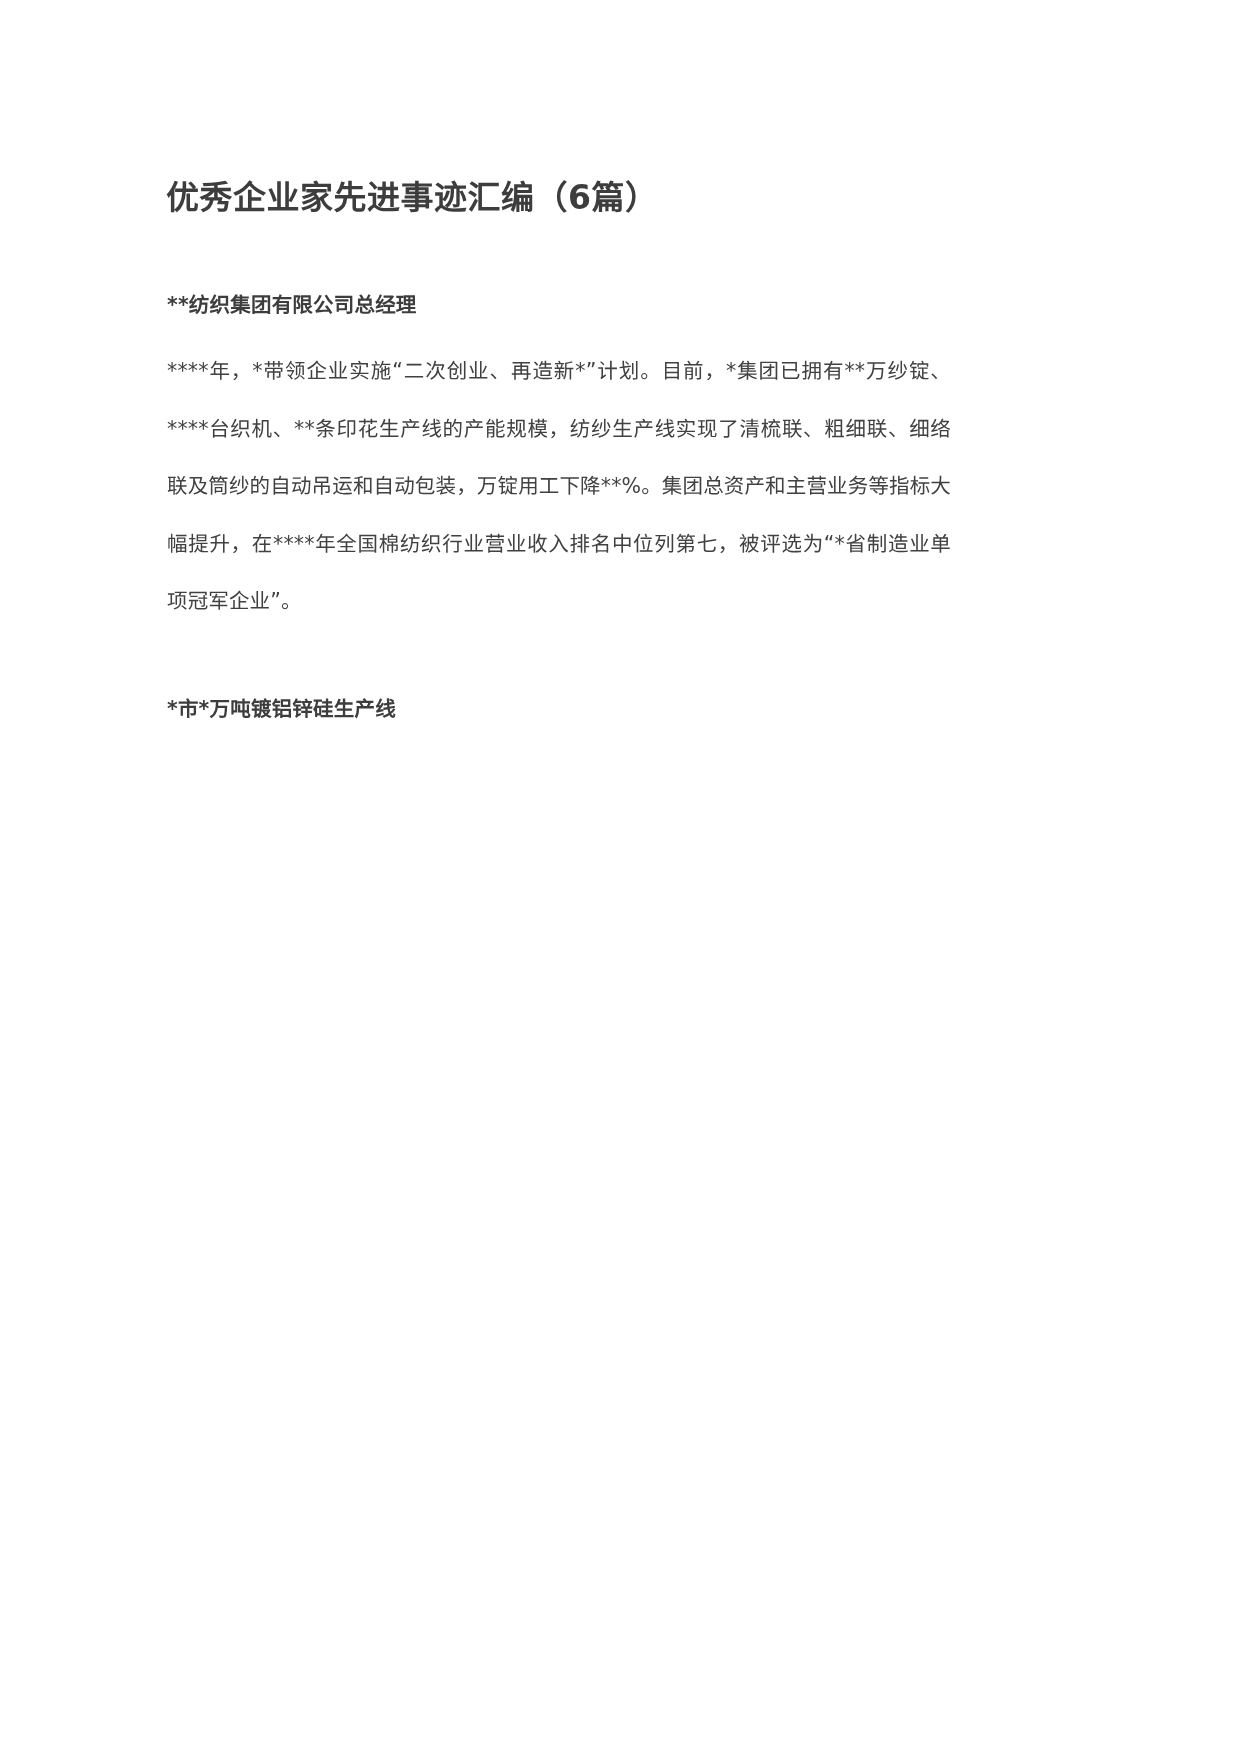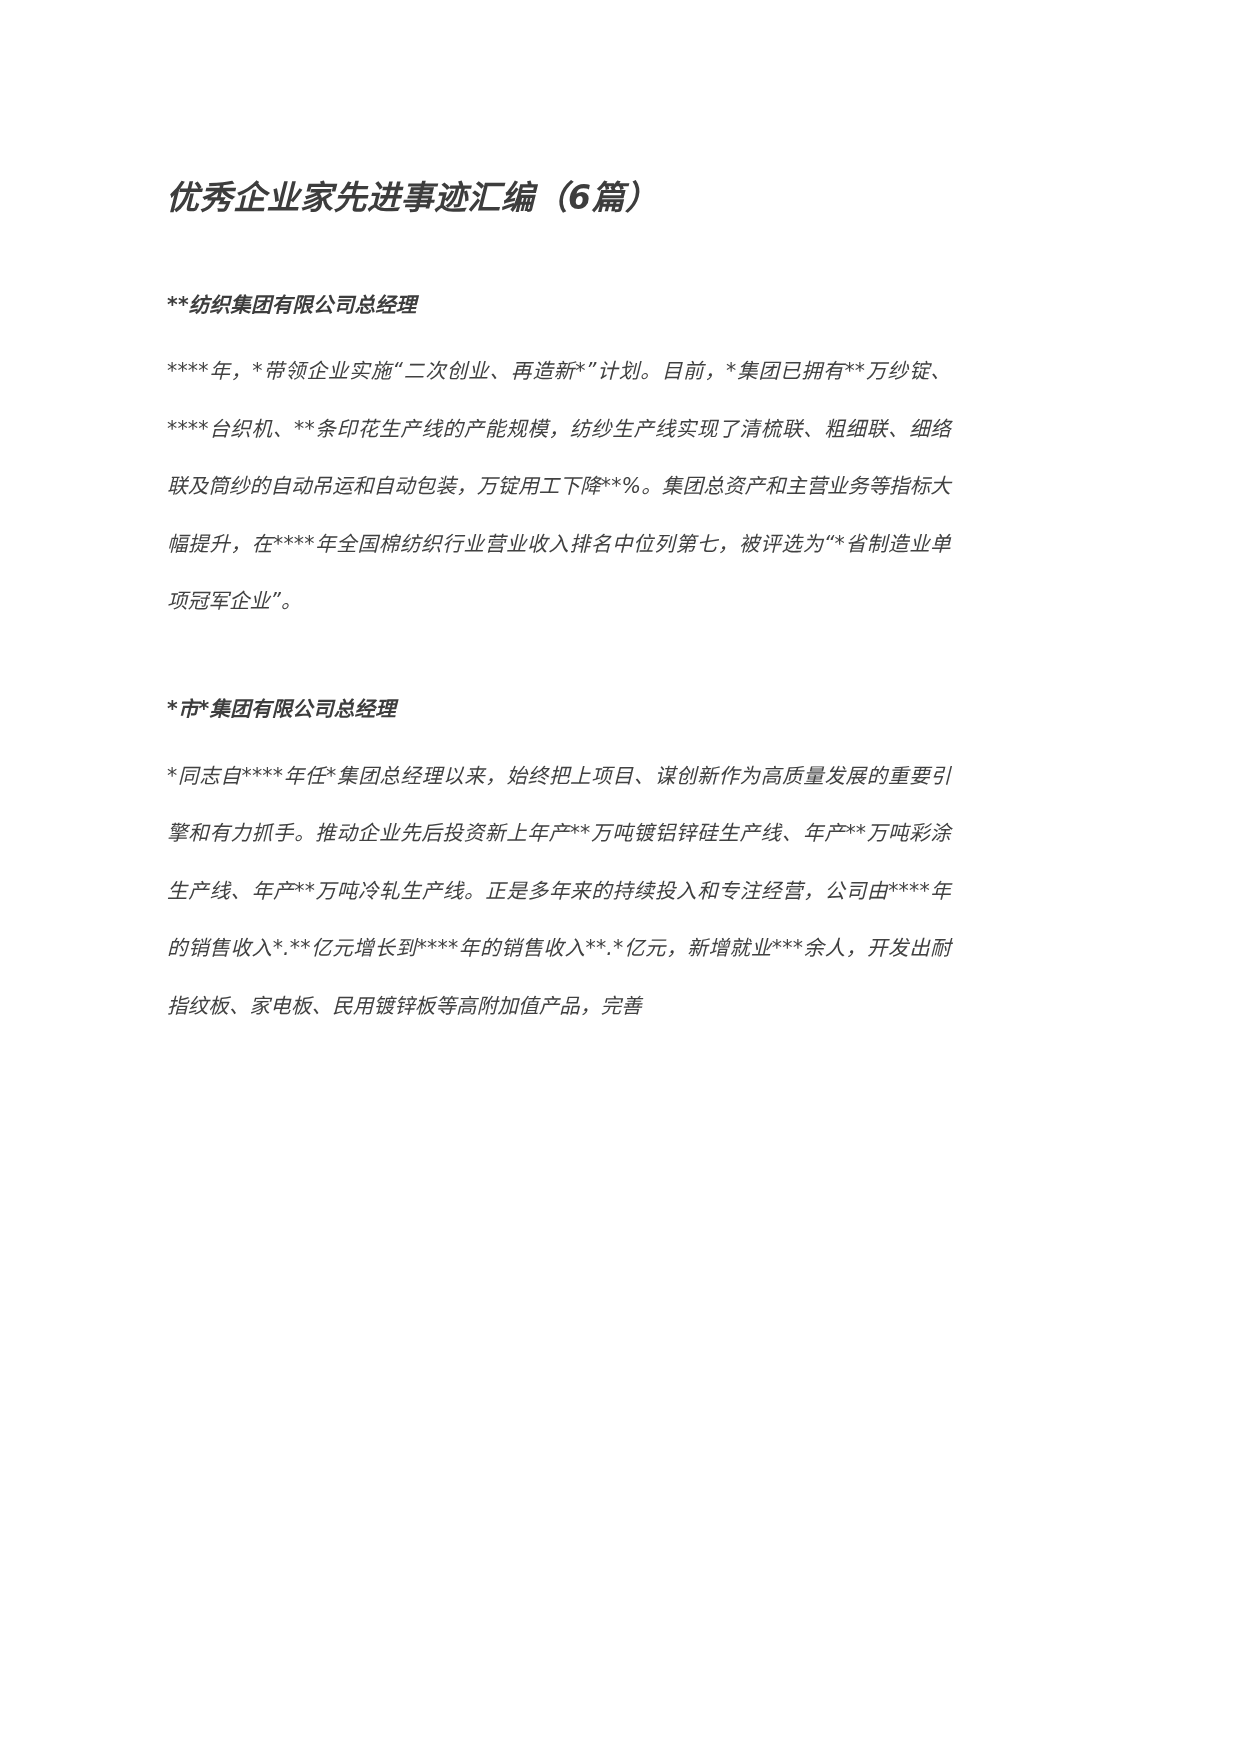--- a/index.html
+++ b/index.html
@@ -19,21 +19,20 @@
     margin: 0 auto;
     background: #ffffff;
     overflow: hidden;
     box-sizing: border-box;
   }
   .content {
     position: absolute;
     left: 166px;
     top: 0;
     width: 786px;
-    font-style: italic;
   }
   .doc-title {
     font-size: 33px;
     font-weight: 700;
     color: #3d3d3d;
     letter-spacing: 0.5px;
     line-height: 1.35;
     margin: 0;
     padding-top: 176px;
     text-align: left;
@@ -76,20 +75,17 @@
   <div class="content">
 
     <h1 class="doc-title">优秀企业家先进事迹汇编（6篇）</h1>
 
     <h2 class="section-heading heading-1">**纺织集团有限公司总经理</h2>
 
     <div class="para-block">
       <p class="para first-after-heading">****年，*带领企业实施“二次创业、再造新*”计划。目前，*集团已拥有**万纱锭、****台织机、**条印花生产线的产能规模，纺纱生产线实现了清梳联、粗细联、细络联及筒纱的自动吊运和自动包装，万锭用工下降**%。集团总资产和主营业务等指标大幅提升，在****年全国棉纺织行业营业收入排名中位列第七，被评选为“*省制造业单项冠军企业”。</p>
     </div>
 
-    <h2 class="section-heading heading-2">*市*集团有限公司总经理</h2>
+    <h2 class="section-heading heading-2">*市*万吨镀铝锌硅生产线</h2>
 
-    <div class="para-block">
-      <p class="para first-after-heading">*同志自****年任*集团总经理以来，始终把上项目、谋创新作为高质量发展的重要引擎和有力抓手。推动企业先后投资新上年产**万吨镀铝锌硅生产线、年产**万吨彩涂生产线、年产**万吨冷轧生产线。正是多年来的持续投入和专注经营，公司由****年的销售收入*.**亿元增长到****年的销售收入**.*亿元，新增就业***余人，开发出耐指纹板、家电板、民用镀锌板等高附加值产品，完善</p>
-    </div>
 
   </div>
 </div>
 
 </body></html>

